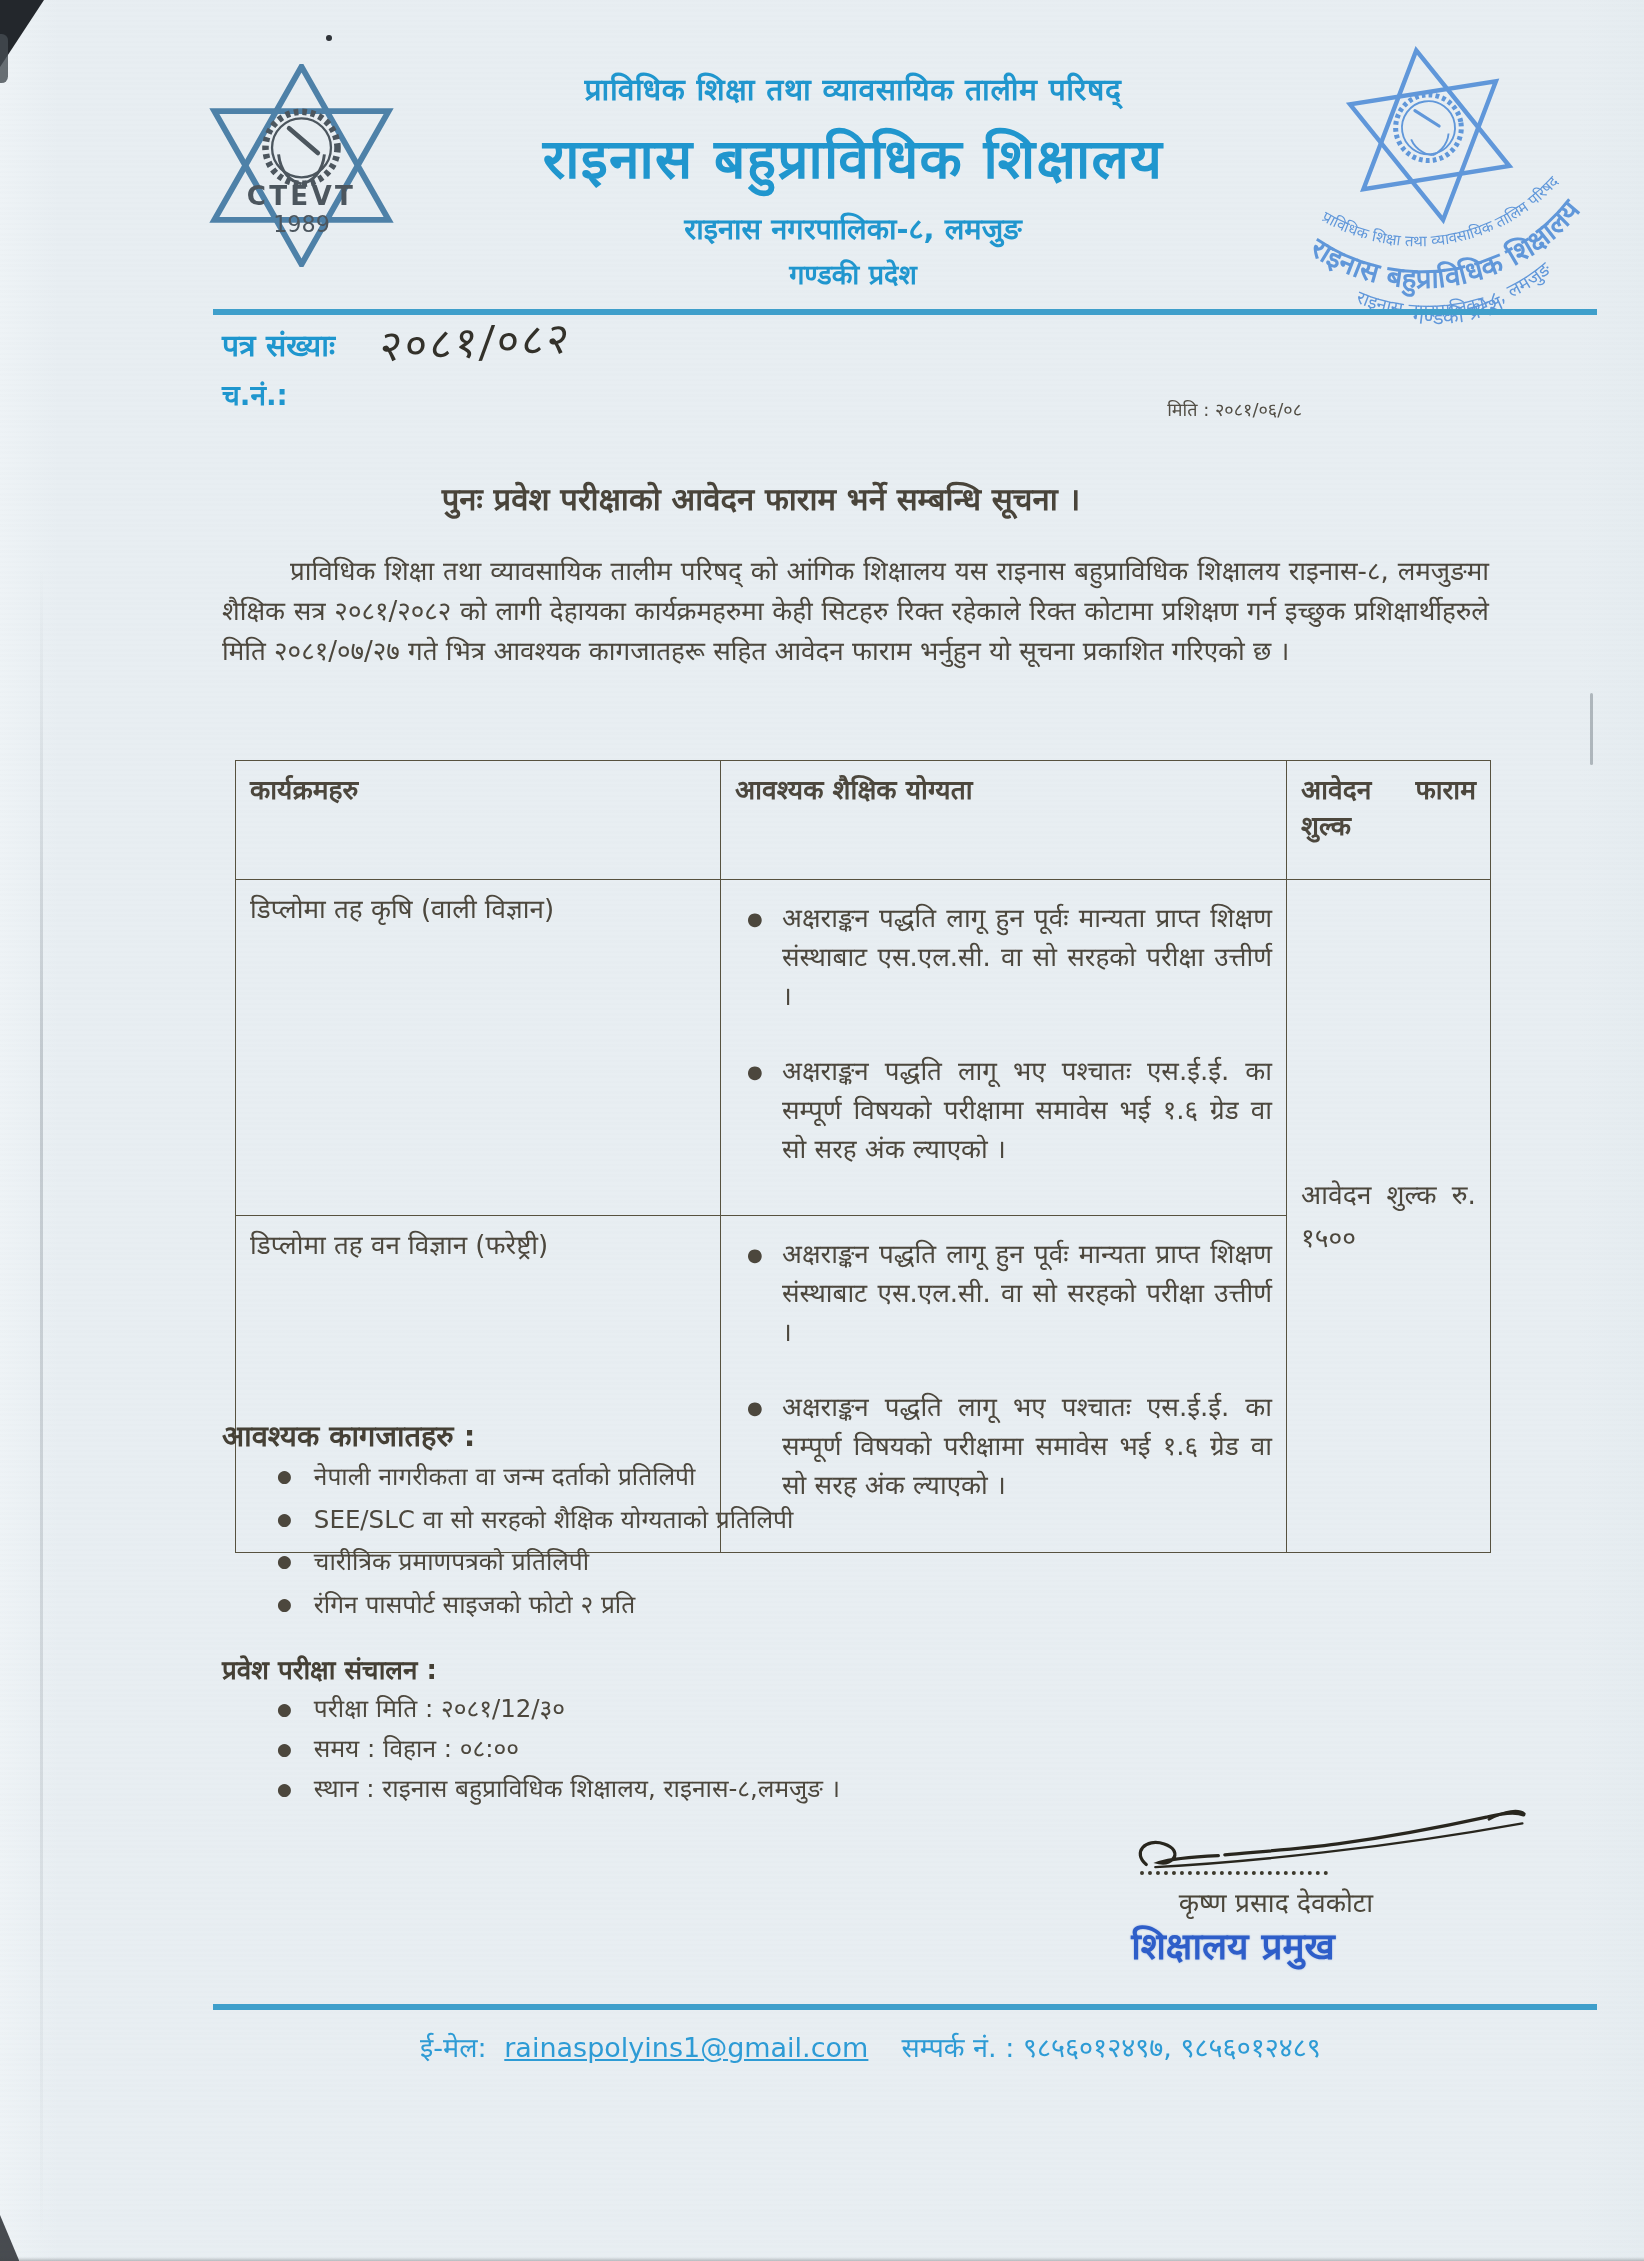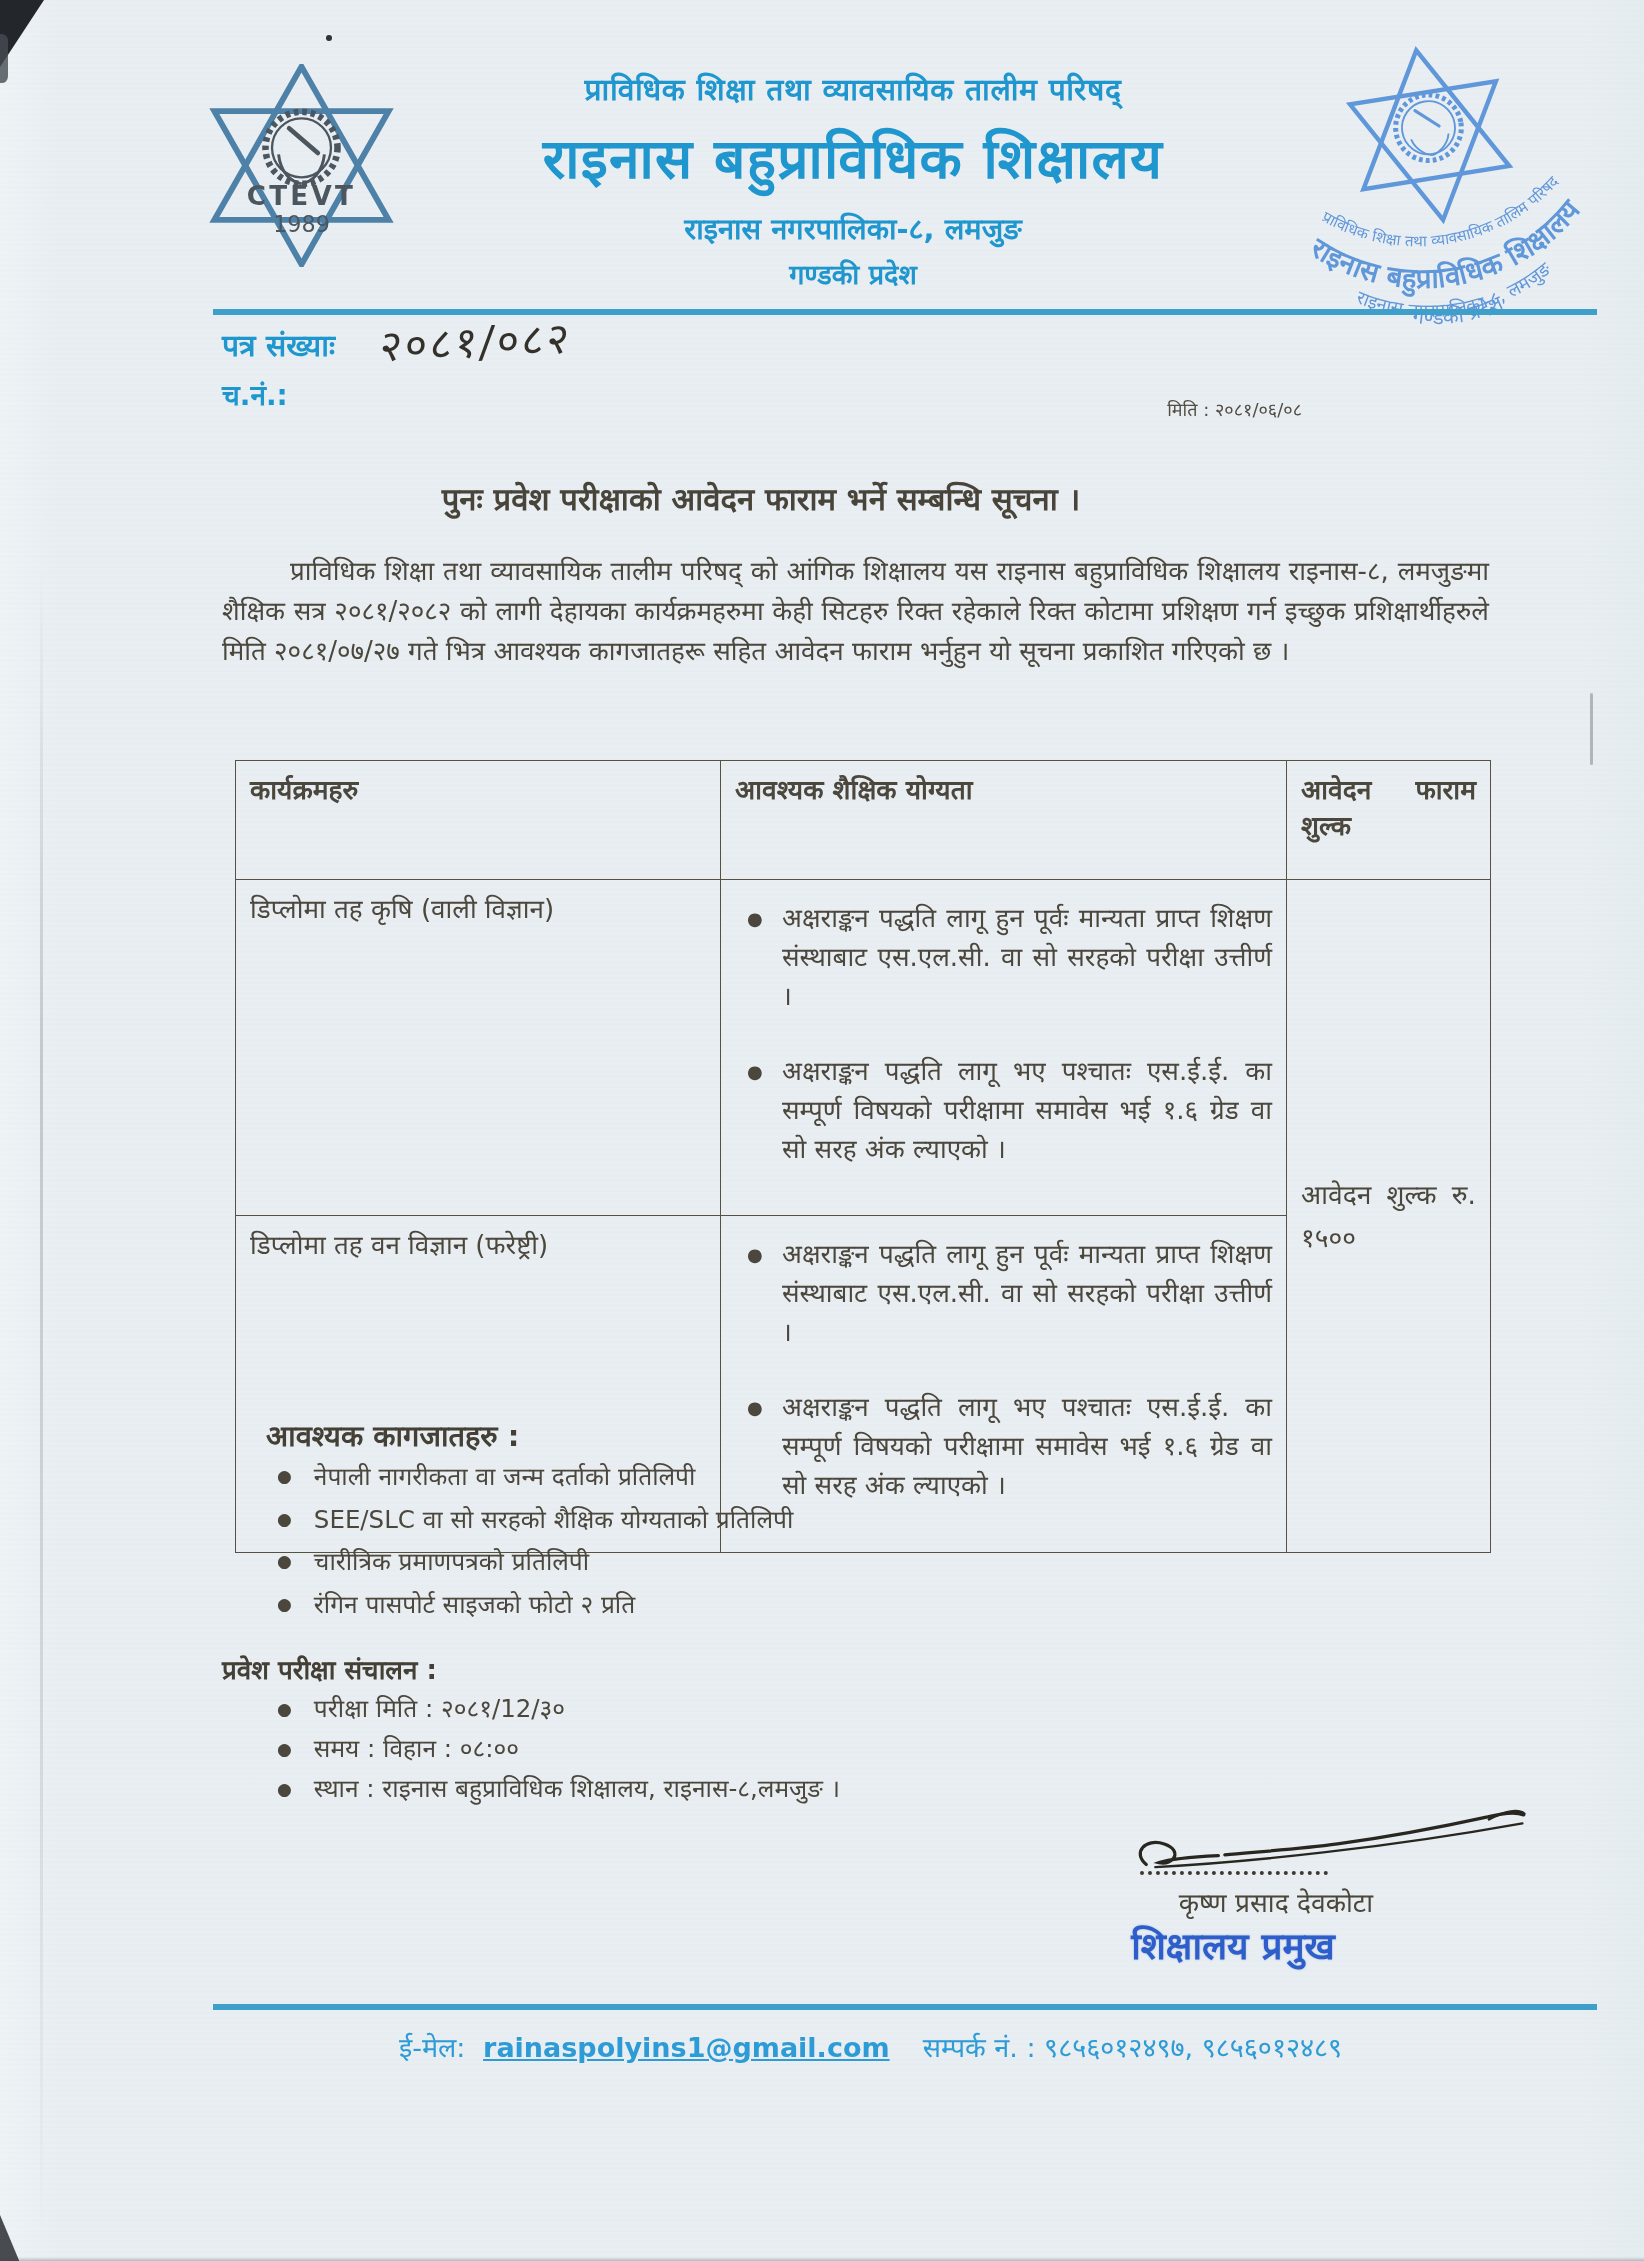--- a/index.html
+++ b/index.html
@@ -62,21 +62,21 @@
   td.program-cell{font-size:26px;}
   tr.row1 td{height:237px;}
   tr.row2 td{height:284px;}
   td.qual-cell{padding-left:26px;}
   .qitem{display:flex;gap:19.3px;margin:9px 0 36px;font-size:26px;line-height:39px;text-align:justify;}
   .qbullet{flex:0 0 auto;font-size:18px;line-height:39px;color:#4c473d;}
   .qbullet::before{content:"●";}
   td.fee-cell{vertical-align:middle;font-size:26.4px;line-height:43px;text-align:justify;}
 
   
-  .doc-heading{position:absolute;left:222px;top:1415px;font-size:29px;font-weight:bold;color:#454035;margin-left:44px;}
+  .doc-heading{position:absolute;left:222px;top:1415px;font-size:29px;font-weight:bold;color:#454035;}
   .doc-list{position:absolute;left:277px;top:1461px;width:967px;}
   .exam-heading{position:absolute;left:222px;top:1651px;font-size:26px;font-weight:bold;color:#454035;}
   .exam-list{position:absolute;left:277px;top:1694px;width:1032px;}
   .litem{display:flex;gap:22px;font-size:24.5px;line-height:31px;margin-bottom:11.6px;color:#4c473d;}
   .exam-list .litem{margin-bottom:9px;line-height:30px;}
   .lbullet{flex:0 0 auto;font-size:17px;line-height:31px;color:#4c473d;}
   .lbullet::before{content:"●";}
 
   
   .sig-svg{position:absolute;left:1128px;top:1804px;width:403px;height:76px;}
@@ -84,21 +84,21 @@
     border-bottom:4.5px dotted #3c392c;}
   .sig-name{position:absolute;left:1096px;top:1884px;width:277px;text-align:right;
     font-size:26.4px;color:#4b463a;}
   .sig-role{position:absolute;left:1088px;top:1919px;width:290px;text-align:center;
     font-size:37px;font-weight:bold;color:#2e5ec9;text-shadow:0 0 1.9px rgba(46,94,201,.4);}
 
   
   .footer-rule{position:absolute;left:213px;top:2004px;width:1384px;height:6.4px;background:#3f9fcb;}
   .footer-line{position:absolute;left:0;top:2028px;width:1644px;padding-left:97px;box-sizing:border-box;
     text-align:center;font-size:27px;color:#2d9bd5;}
-  .footer-line .email{font-weight:bold;text-decoration:underline;margin:0 11.6px 0 9px;text-align:right;}
+  .footer-line .email{font-weight:normal;text-decoration:underline;margin:0 11.6px 0 9px;text-align:right;}
   .footer-line .contact{margin-left:13px;}
 </style>
 </head>
 <body>
 
 <div class="page">
 
   <div class="art-corner-tl"></div>
   <div class="art-nick-left"></div>
   <div class="art-dot-top"></div>

